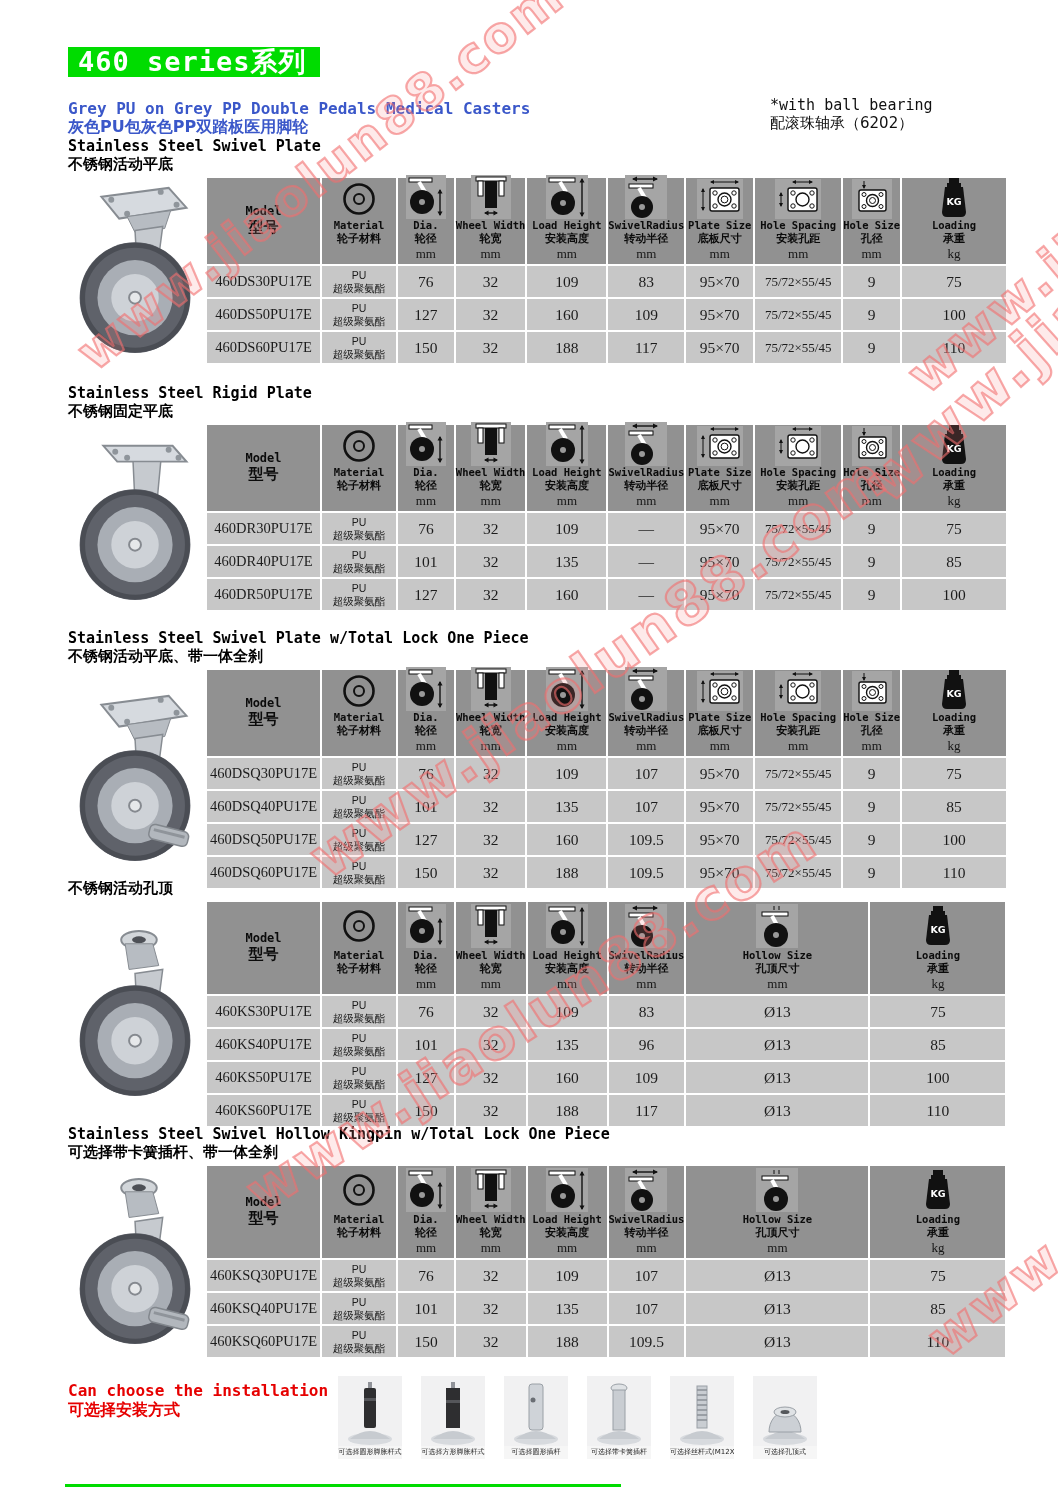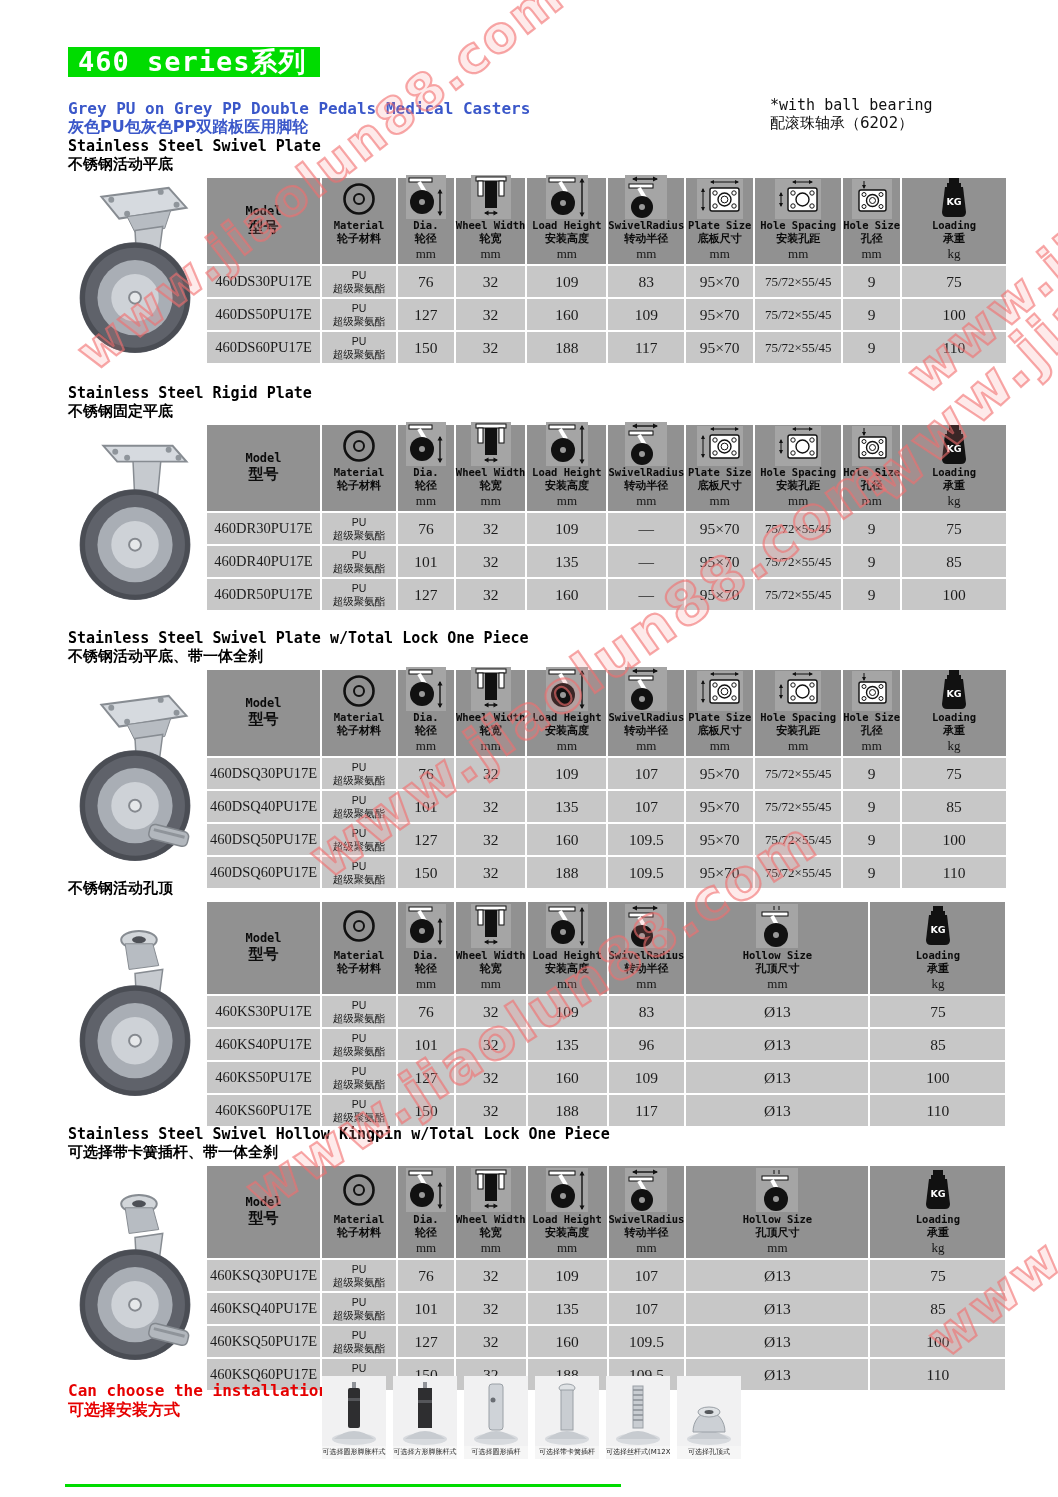--- a/index.html
+++ b/index.html
@@ -36,21 +36,21 @@
   .len{font:bold 10.5px "DejaVu Sans Mono",monospace;color:#0b0b0b;white-space:nowrap;}
   .lzh{font:bold 11px "DejaVu Sans",sans-serif;color:#0b0b0b;white-space:nowrap;}
   .unit{font:13px "Liberation Serif",serif;height:16px;color:#161616;}
   .noicon{justify-content:center;}
   .noicon .len{font-size:12px;}
   .noicon .lzh{font-size:15px;}
   
   .footer-title{position:absolute;left:68px;top:1381px;color:#e60000;}
   .f-en{font:bold 16px "DejaVu Sans Mono",monospace;}
   .f-zh{font:bold 16px "DejaVu Sans",sans-serif;}
-  #install-row{position:absolute;left:322px;top:1376px;display:flex;gap:7px;}
+  #install-row{position:absolute;left:338px;top:1376px;display:flex;gap:19px;}
   .install-item{width:64px;}
   .install-img{height:70px;background:#f1f1f2;display:flex;align-items:flex-end;justify-content:center;}
   .install-caption{height:13px;background:#f6f6f6;font:7px/13px "DejaVu Sans",sans-serif;
                    text-align:center;color:#222;white-space:nowrap;overflow:hidden;}
   .green-line{position:absolute;left:65px;top:1484px;width:556px;height:3px;background:#00dc00;}
   
   .wm{position:absolute;transform-origin:0 50%;font:bold 52px "DejaVu Sans",sans-serif;
       letter-spacing:3px;color:rgba(248,140,140,0.18);-webkit-text-stroke:2.2px rgba(242,110,110,0.6);
       white-space:nowrap;pointer-events:none;z-index:40;}
   #wm1{left:84px;top:330px;transform:rotate(-38deg);font-size:50px;}
@@ -1265,31 +1265,20 @@
             <tr>
               <td class="c0">460KSQ40PU17E</td>
               <td class="c1">PU
 超级聚氨酯</td>
               <td class="c2">101</td>
               <td class="c3">32</td>
               <td class="c4">135</td>
               <td class="c5">107</td>
               <td class="c6">Ø13</td>
               <td class="c7">85</td>
-            </tr>
-            <tr>
-              <td class="c0">460KSQ50PU17E</td>
-              <td class="c1">PU
-超级聚氨酯</td>
-              <td class="c2">127</td>
-              <td class="c3">32</td>
-              <td class="c4">160</td>
-              <td class="c5">109.5</td>
-              <td class="c6">Ø13</td>
-              <td class="c7">100</td>
             </tr>
             <tr>
               <td class="c0">460KSQ60PU17E</td>
               <td class="c1">PU
 超级聚氨酯</td>
               <td class="c2">150</td>
               <td class="c3">32</td>
               <td class="c4">188</td>
               <td class="c5">109.5</td>
               <td class="c6">Ø13</td>

